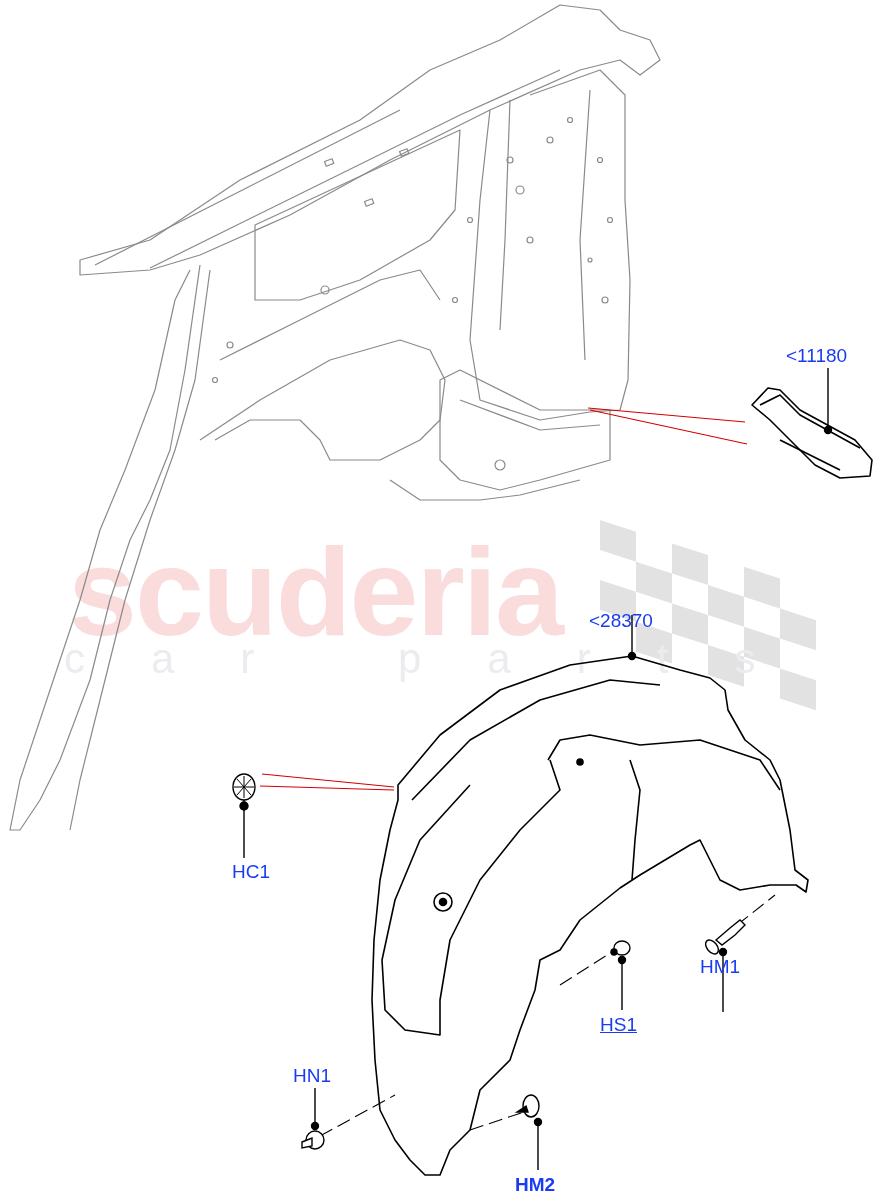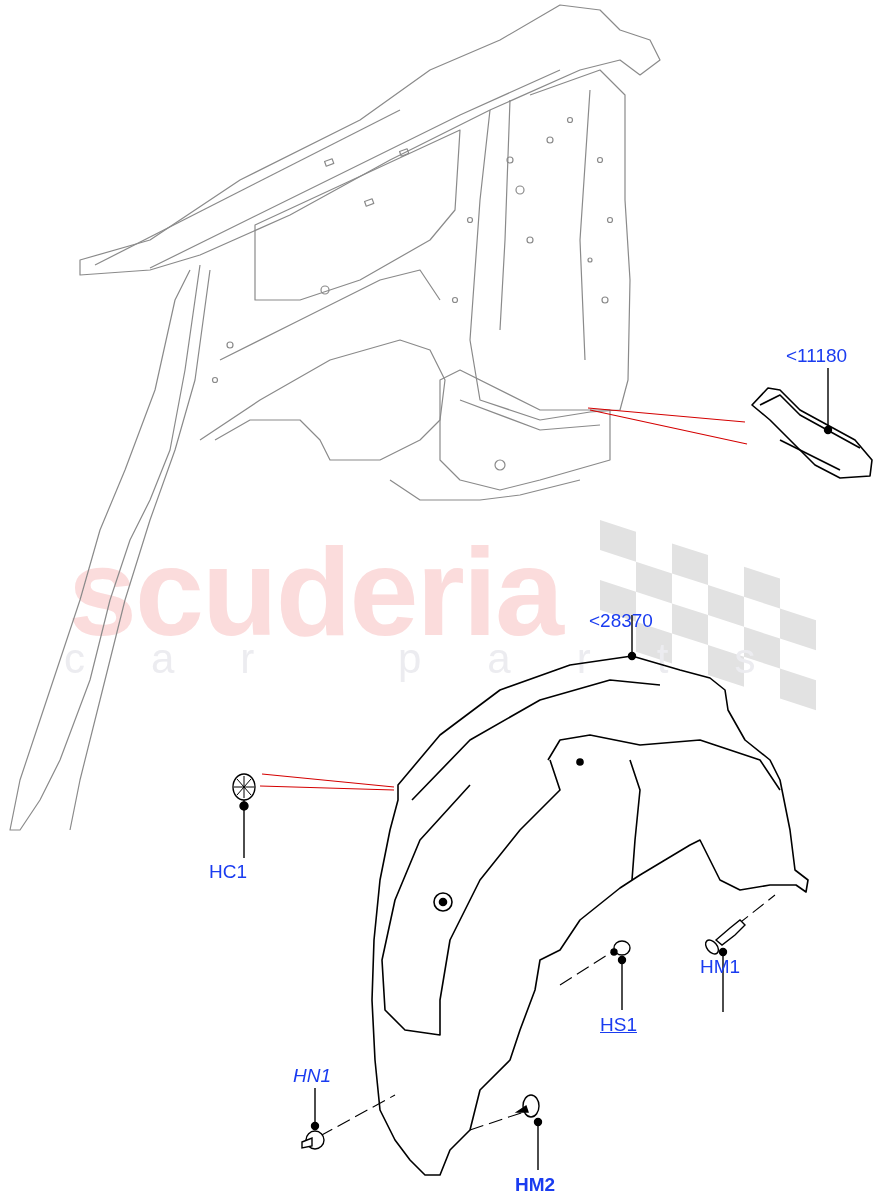--- a/index.html
+++ b/index.html
@@ -154,19 +154,19 @@
         <circle cx="723" cy="952" r="3.5"></circle>
       <path d="M315 1088 L315 1128"></path>
         <circle cx="315" cy="1126" r="3.5"></circle>
       <path d="M538 1120 L538 1170"></path>
         <circle cx="538" cy="1122" r="3.5"></circle>
     </g>
   </svg>
 
   <div class="callout" style="left:786px; top:346px;">&lt;11180</div>
   <div class="callout" style="left:589px; top:611px;">&lt;28370</div>
-  <div class="callout" style="left:209px; top:862px;">HC1</div>
+  <div class="callout" style="left:232px; top:862px;">HC1</div>
   <div class="callout" style="left:600px; top:1015px;text-decoration:underline;">HS1</div>
   <div class="callout" style="left:700px; top:957px;">HM1</div>
-  <div class="callout" style="left:293px; top:1066px;font-style:italic;">HN1</div>
+  <div class="callout" style="left:293px; top:1066px;">HN1</div>
   <div class="callout" style="left:515px; top:1175px;font-weight:bold;">HM2</div>
 
 </div>
 
 </body></html>

